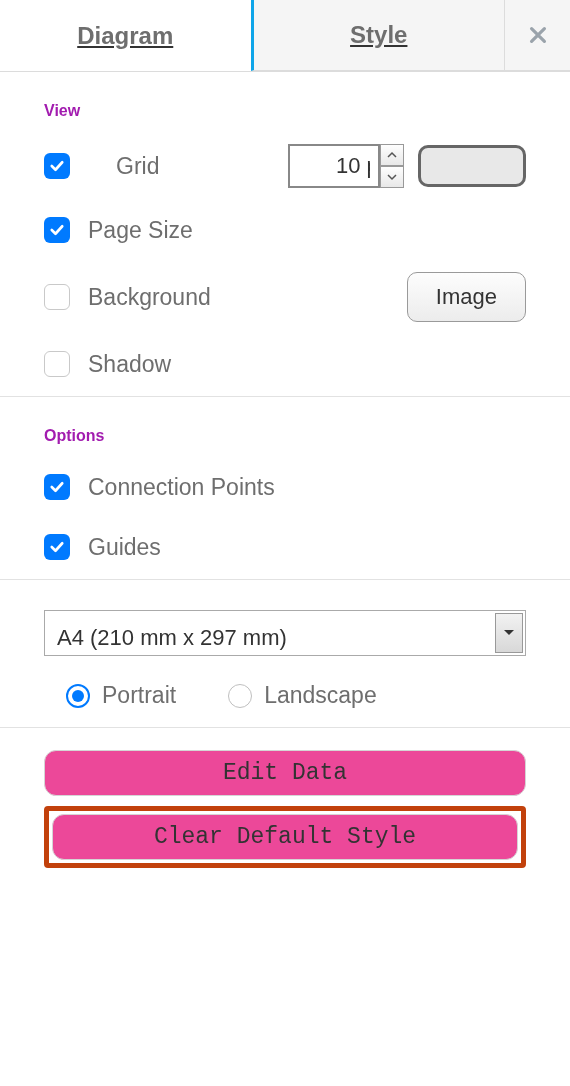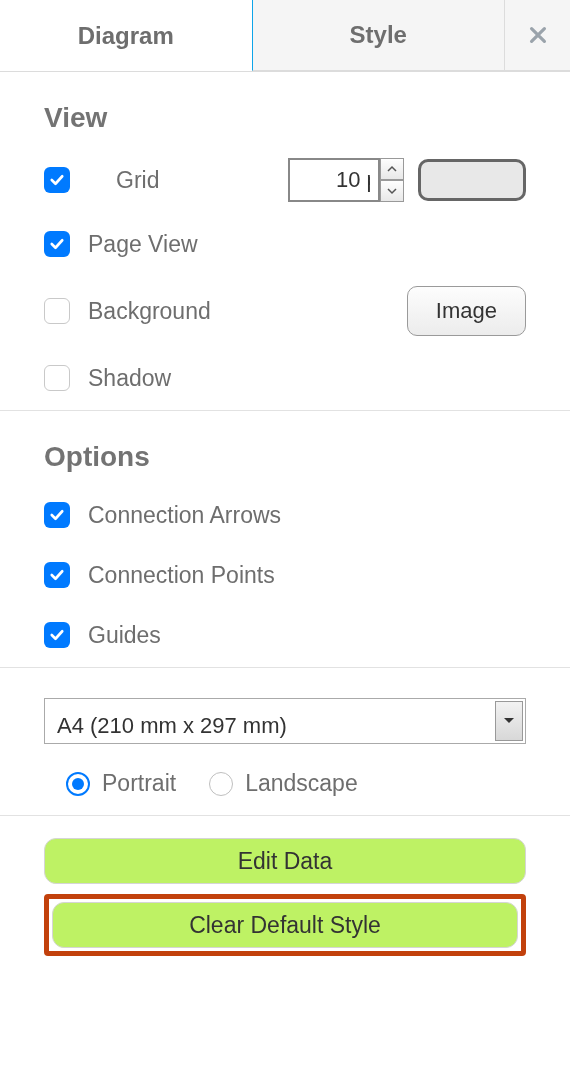--- a/index.html
+++ b/index.html
@@ -8,34 +8,35 @@
   background: #ffffff;
   width: 570px;
   height: 1086px;
   color: #333;
   font-size: 22px;
 }
 .tabs {
   display: flex;
   height: 72px;
   border-bottom: 1px solid #dcdcdc;
+  text-decoration: underline;
 }
 .tab {
   flex: 1;
   display: flex;
   align-items: center;
   justify-content: center;
   font-weight: 600;
   font-size: 24px;
   color: #6e6e6e;
   cursor: pointer;
 }
 .tab.inactive {
   background: #f5f5f5;
-  border-left: 1px solid #0ea5e9;
+  border-left: 3px solid #0ea5e9;
   border-bottom: 1px solid #dcdcdc;
 }
 .tab.active {
   background: #ffffff;
 }
 .close-tab {
   width: 66px;
   display: flex;
   align-items: center;
   justify-content: center;
@@ -43,22 +44,22 @@
   border-left: 1px solid #dcdcdc;
   border-bottom: 1px solid #dcdcdc;
   cursor: pointer;
 }
 .close-tab svg { width: 22px; height: 22px; }
 .panel {
   padding: 30px 44px 0 44px;
 }
 .section-title {
   font-weight: 700;
-  font-size: 28px;
-  color: #737373;
+  font-size: 16px;
+  color: #a21caf;
   margin-bottom: 24px;
 }
 .row {
   display: flex;
   align-items: center;
   margin-bottom: 24px;
   min-height: 36px;
 }
 .checkbox {
   width: 26px;
@@ -181,21 +182,21 @@
   border: 1px solid #999;
   display: flex;
   align-items: center;
   justify-content: center;
   pointer-events: none;
 }
 .select-arrow svg { width: 12px; height: 8px; }
 .radio-row {
   display: flex;
   align-items: flex-end;
-  gap: 33px;
+  gap: 52px;
   padding-left: 22px;
 }
 .radio-item {
   display: flex;
   align-items: center;
   gap: 12px;
   cursor: pointer;
 }
 .radio {
   width: 24px;
@@ -217,28 +218,29 @@
   background: #007aff;
 }
 .bottom-buttons {
   padding: 0 44px;
 }
 .btn {
   width: 100%;
   height: 46px;
   border: 1px solid #d5d5d5;
   border-radius: 12px;
-  background: #bef264;
+  background: #ec4899;
   font-size: 23px;
   color: #333;
   display: flex;
   align-items: center;
   justify-content: center;
   cursor: pointer;
   margin-bottom: 10px;
+  font-family: Liberation Mono, monospace;
 }
 .highlight-frame {
   border: 5px solid #c2410c;
   border-radius: 4px;
   padding: 3px;
 }
 .highlight-frame .btn { margin-bottom: 0; }
 </style>
 </head>
 <body>
@@ -284,46 +286,38 @@
       <div class="color-swatch"></div>
     </div>
   </div>
 
   <div class="row">
     <div class="checkbox checked">
       <svg viewBox="0 0 24 24">
           <path d="M5 12 L10 17 L19 7" stroke="#fff" stroke-width="3.5" fill="none" stroke-linecap="round" stroke-linejoin="round"></path>
         </svg>
     </div>
-    <span class="row-label">Page View</span>
+    <span class="row-label">Page Size</span>
   </div>
 
   <div class="row">
     <div class="checkbox unchecked"></div>
     <span class="row-label">Background</span>
     <div class="image-btn">Image</div>
   </div>
 
   <div class="row" style="margin-bottom:14px;">
     <div class="checkbox unchecked"></div>
     <span class="row-label">Shadow</span>
   </div>
 
   <hr class="full-divider">
 
   <div class="section-title">Options</div>
 
-  <div class="row">
-    <div class="checkbox checked">
-      <svg viewBox="0 0 24 24">
-          <path d="M5 12 L10 17 L19 7" stroke="#fff" stroke-width="3.5" fill="none" stroke-linecap="round" stroke-linejoin="round"></path>
-        </svg>
-    </div>
-    <span class="row-label">Connection Arrows</span>
-  </div>
 
   <div class="row">
     <div class="checkbox checked">
       <svg viewBox="0 0 24 24">
           <path d="M5 12 L10 17 L19 7" stroke="#fff" stroke-width="3.5" fill="none" stroke-linecap="round" stroke-linejoin="round"></path>
         </svg>
     </div>
     <span class="row-label">Connection Points</span>
   </div>
 

